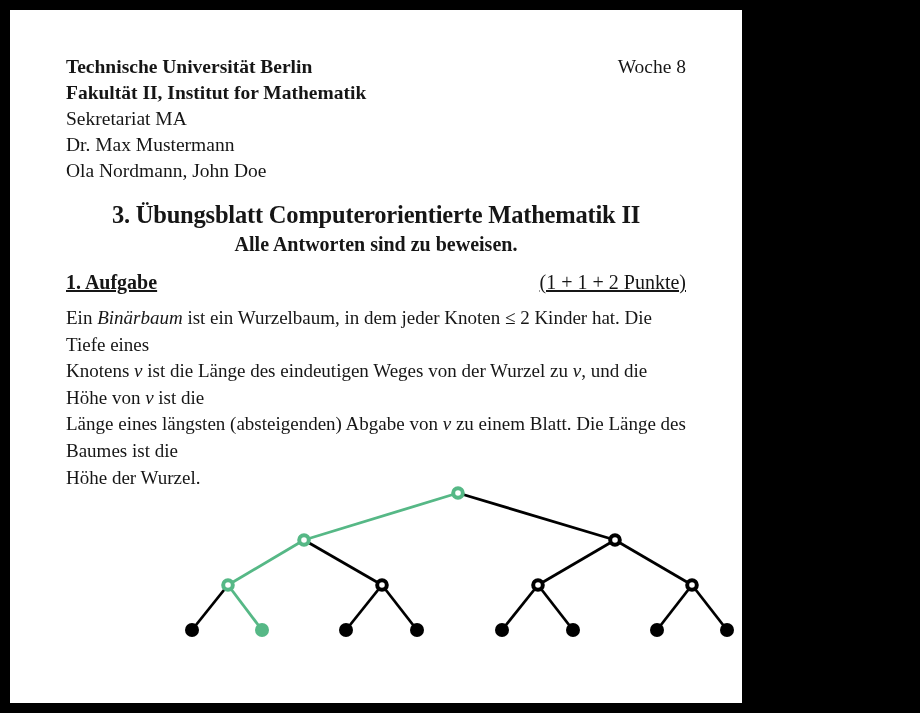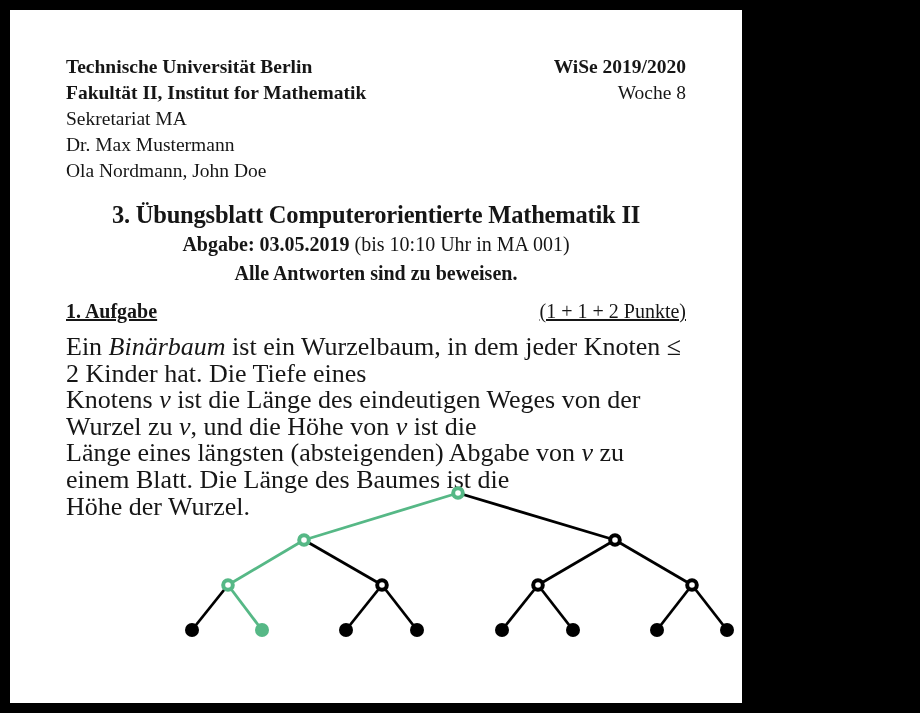--- a/index.html
+++ b/index.html
@@ -16,46 +16,44 @@
   .content{padding:44px 56px 0 56px;}
   .b{font-weight:bold;}
   .it{font-style:italic;}
   .hdr{display:flex;justify-content:space-between;font-size:19.5px;line-height:26px;}
   .hdr-right{text-align:right;}
   .title-block{text-align:center;margin-top:16px;}
   .doc-title{font-size:24.5px;font-weight:bold;line-height:30px;letter-spacing:-0.2px;}
   .subtitle{font-size:20px;line-height:29px;}
   .note{font-size:20px;line-height:29px;font-weight:bold;}
   .task-row{display:flex;justify-content:space-between;margin-top:10px;font-size:20px;line-height:26px;text-decoration:underline;}
-  .para{margin-top:10px;font-size:26px;line-height:26.6px;}
+  .para{margin-top:10px;font-size:19px;line-height:26.6px;}
   .tree-svg{position:absolute;left:0;top:460px;}
 </style>
 </head>
 <body>
 
 <div class="page">
   <div class="content">
 
     <div class="hdr">
       <div>
         <div class="b">Technische Universität Berlin</div>
         <div class="b">Fakultät II, Institut for Mathematik</div>
         <div>Sekretariat MA</div>
         <div>Dr. Max Mustermann</div>
         <div>Ola Nordmann, John Doe</div>
       </div>
       <div class="hdr-right">
-        <div class="b">WiSe 2019/2020</div>
         <div>Woche 8</div>
       </div>
     </div>
 
     <div class="title-block">
       <div class="doc-title">3. Übungsblatt Computerorientierte Mathematik II</div>
-      <div class="subtitle"><span class="b">Abgabe: 03.05.2019</span><span> (bis 10:10 Uhr in MA 001)</span></div>
       <div class="note">Alle Antworten sind zu beweisen.</div>
     </div>
 
     <div class="task-row">
       <div class="b">1. Aufgabe</div>
       <div>(1 + 1 + 2 Punkte)</div>
     </div>
 
     <div class="para">
         <div><span>Ein </span><span class="it">Binärbaum</span><span> ist ein Wurzelbaum, in dem jeder Knoten ≤ 2 Kinder hat. Die Tiefe eines</span></div>

